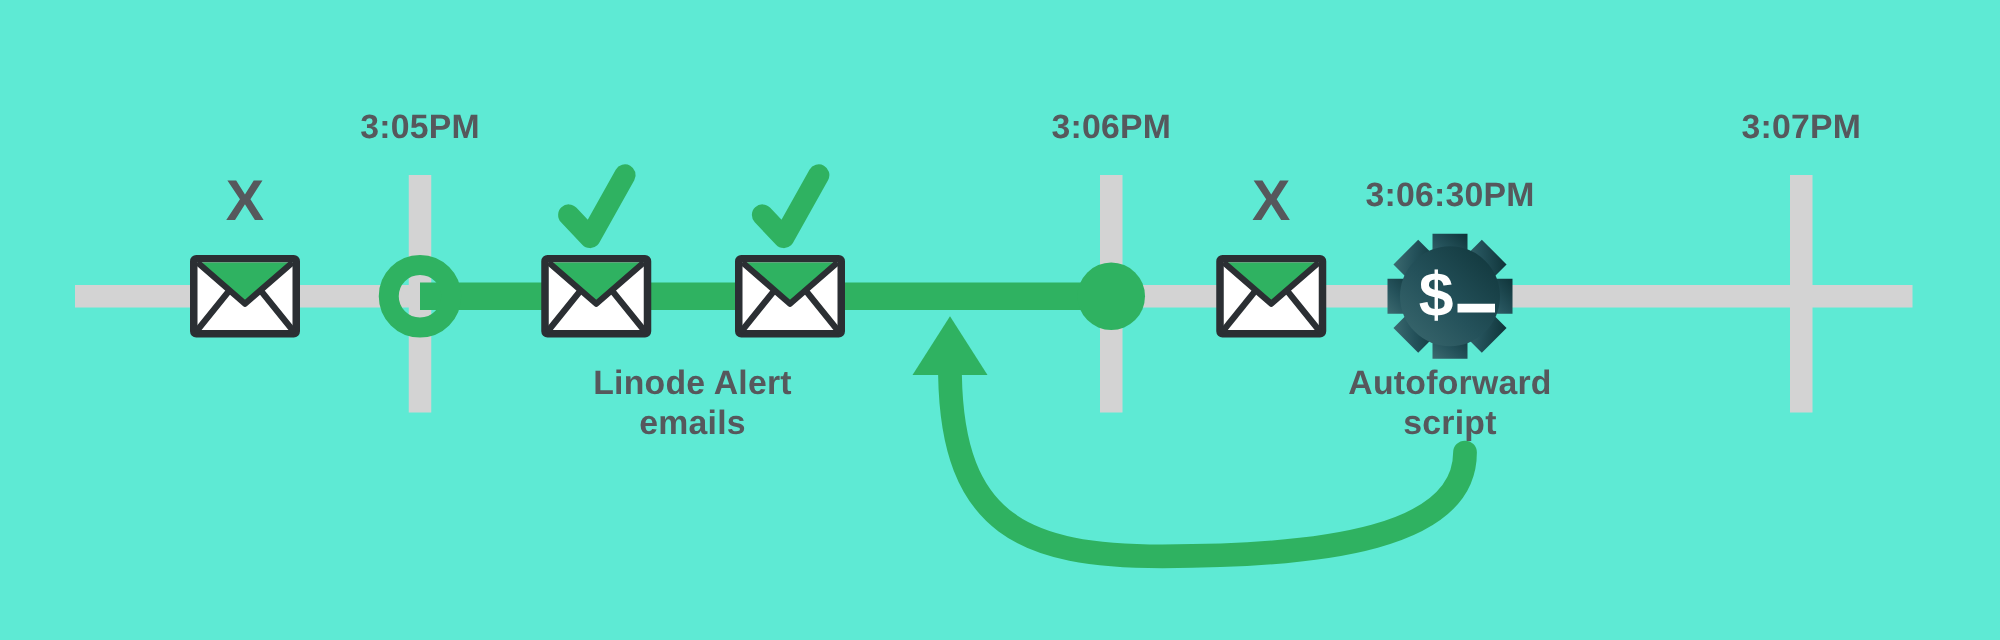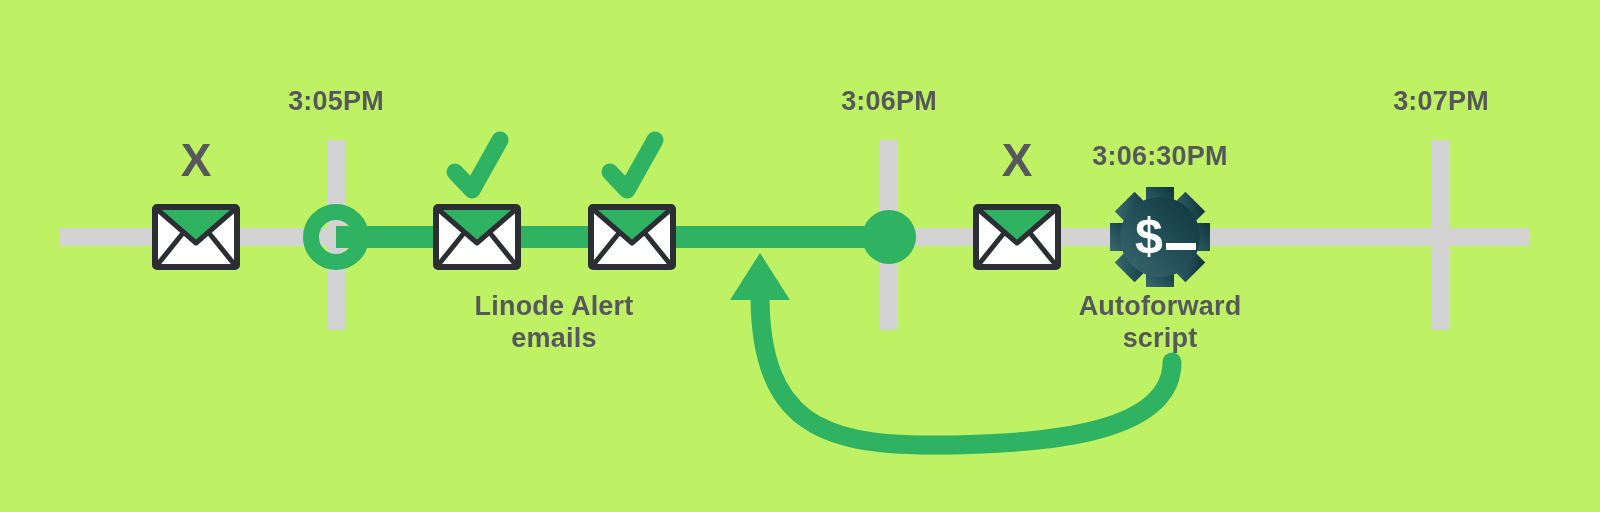--- a/index.html
+++ b/index.html
@@ -7,21 +7,21 @@
     padding: 0;
     background: #ffffff;
   }
   body {
     font-family: "Liberation Sans", sans-serif;
   }
   #stage {
     position: relative;
     width: 1600px;
     height: 512px;
-    background: #bef264;
+    background: #5eead4;
     overflow: hidden;
   }
   #stage svg {
     position: absolute;
     top: 0;
     left: 0;
     width: 1600px;
     height: 512px;
     display: block;
   }

